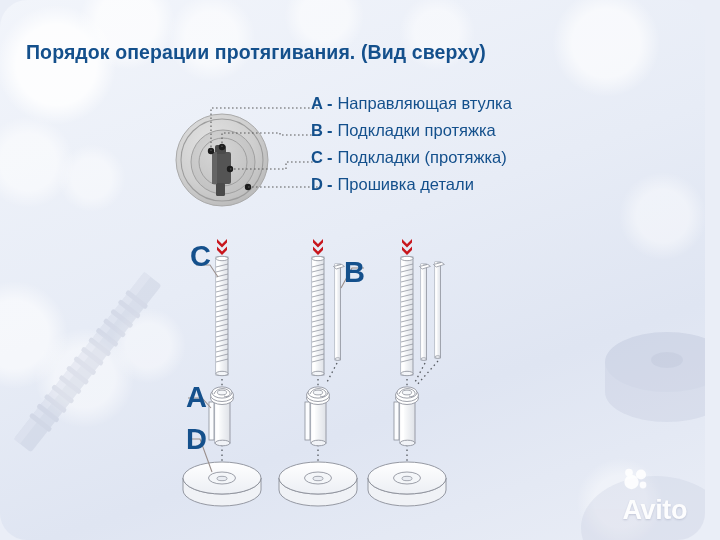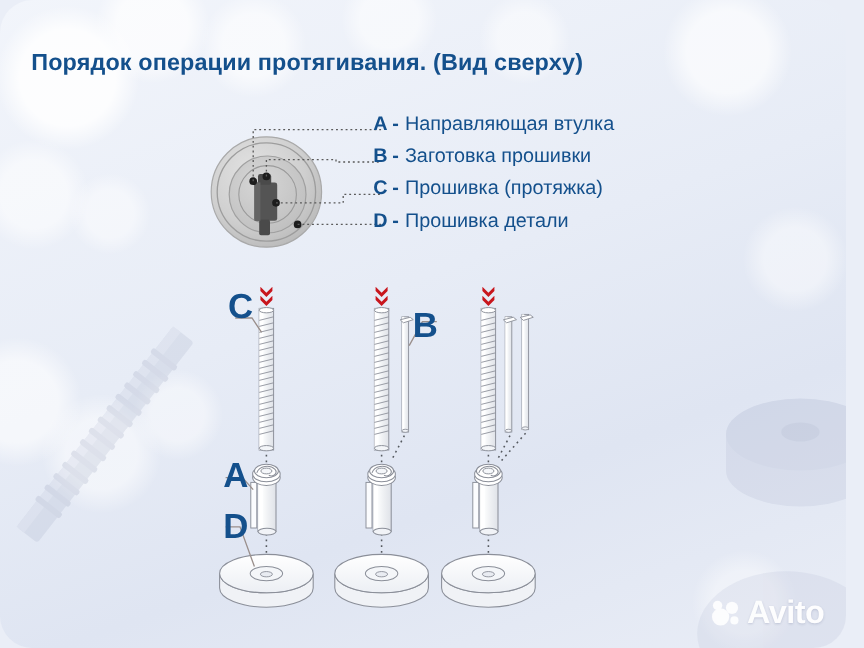--- a/index.html
+++ b/index.html
@@ -57,22 +57,23 @@
     line-height:1;
   }
   #let-C{left:190px;top:242px;}
   #let-B{left:344px;top:258px;}
   #let-A{left:186px;top:383px;}
   #let-D{left:186px;top:425px;}
 
   
   #avito{
     position:absolute;right:18px;bottom:16px;
-    display:flex;align-items:flex-end;gap:5px;
+    display:flex;align-items:flex-start;gap:5px;
     opacity:.92;
+    flex-direction:column;
   }
   #avito-word{
     font-size:27px;font-weight:bold;color:#ffffff;
     letter-spacing:-.4px;line-height:1;
     text-shadow:0 1px 2px rgba(120,130,160,.35);
   }
   svg{display:block;}
 </style>
 </head>
 <body>
@@ -160,26 +161,26 @@
 
   <div id="legend">
     <div class="leg-row">
       <span class="leg-key">A</span>
       <span class="leg-dash">-</span>
       <span class="leg-txt">Направляющая втулка</span>
     </div>
     <div class="leg-row">
       <span class="leg-key">B</span>
       <span class="leg-dash">-</span>
-      <span class="leg-txt">Заготовка прошивки</span>
+      <span class="leg-txt">Подкладки протяжка</span>
     </div>
     <div class="leg-row">
       <span class="leg-key">C</span>
       <span class="leg-dash">-</span>
-      <span class="leg-txt">Прошивка (протяжка)</span>
+      <span class="leg-txt">Подкладки (протяжка)</span>
     </div>
     <div class="leg-row">
       <span class="leg-key">D</span>
       <span class="leg-dash">-</span>
       <span class="leg-txt">Прошивка детали</span>
     </div>
   </div>
 
   <svg id="exploded" style="position:absolute;left:180px;top:232px;" width="290" height="290" viewBox="0 0 290 290">
     <defs>

